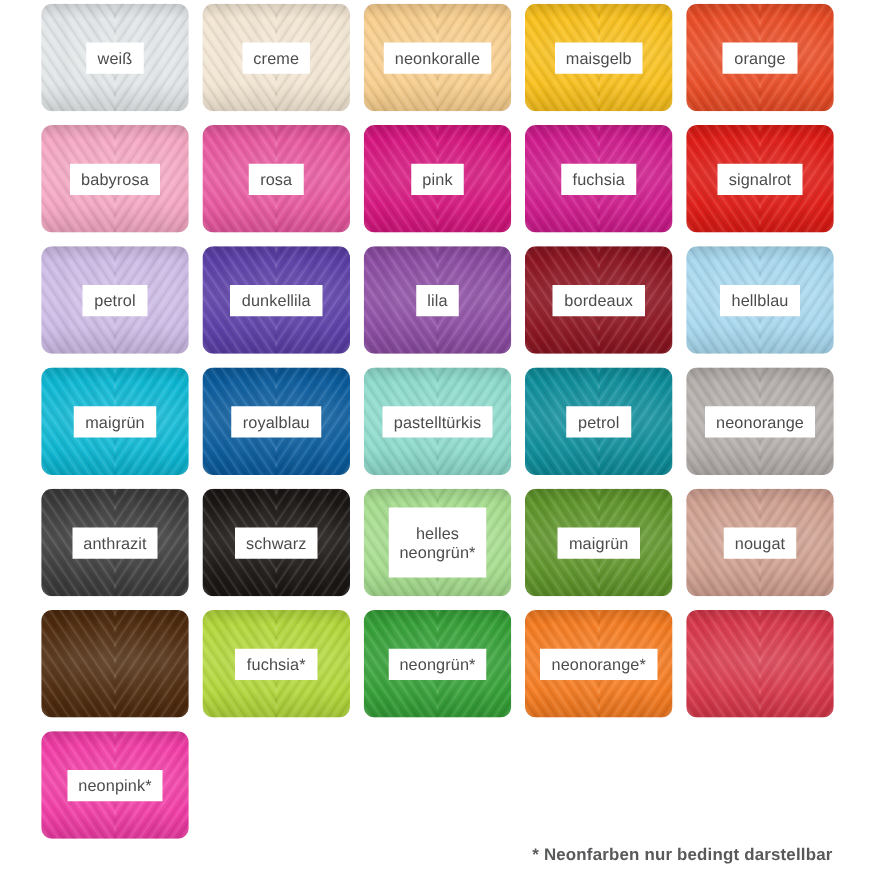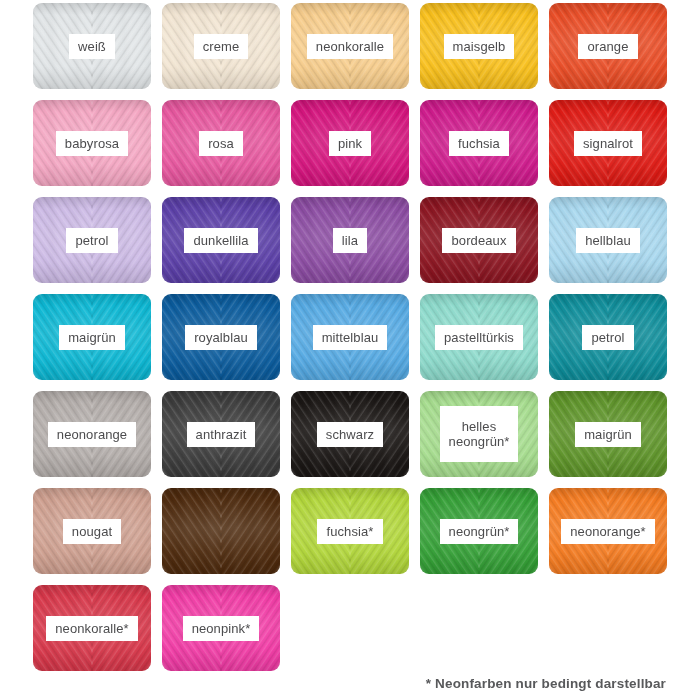--- a/index.html
+++ b/index.html
@@ -304,30 +304,20 @@
         <div class="base" style="background: rgb(10, 92, 158);"></div>
         <div class="tex">
           <i class="l"></i>
           <i class="r"></i>
           <u></u>
         </div>
         <div class="shade"></div>
         <div class="plate">royalblau</div>
       </div>
       <div class="swatch">
-        <div class="base" style="background: rgb(85, 170, 228);"></div>
-        <div class="tex">
-          <i class="l"></i>
-          <i class="r"></i>
-          <u></u>
-        </div>
-        <div class="shade"></div>
-        <div class="plate">mittelblau</div>
-      </div>
-      <div class="swatch">
         <div class="base" style="background: rgb(141, 219, 204);"></div>
         <div class="tex">
           <i class="l"></i>
           <i class="r"></i>
           <u></u>
         </div>
         <div class="shade"></div>
         <div class="plate">pastelltürkis</div>
       </div>
       <div class="swatch">
@@ -441,21 +431,20 @@
         <div class="plate">neonorange*</div>
       </div>
       <div class="swatch">
         <div class="base" style="background: rgb(216, 55, 74);"></div>
         <div class="tex">
           <i class="l"></i>
           <i class="r"></i>
           <u></u>
         </div>
         <div class="shade"></div>
-        <div class="plate">neonkoralle*</div>
       </div>
       <div class="swatch">
         <div class="base" style="background: rgb(242, 60, 166);"></div>
         <div class="tex">
           <i class="l"></i>
           <i class="r"></i>
           <u></u>
         </div>
         <div class="shade"></div>
         <div class="plate">neonpink*</div>

